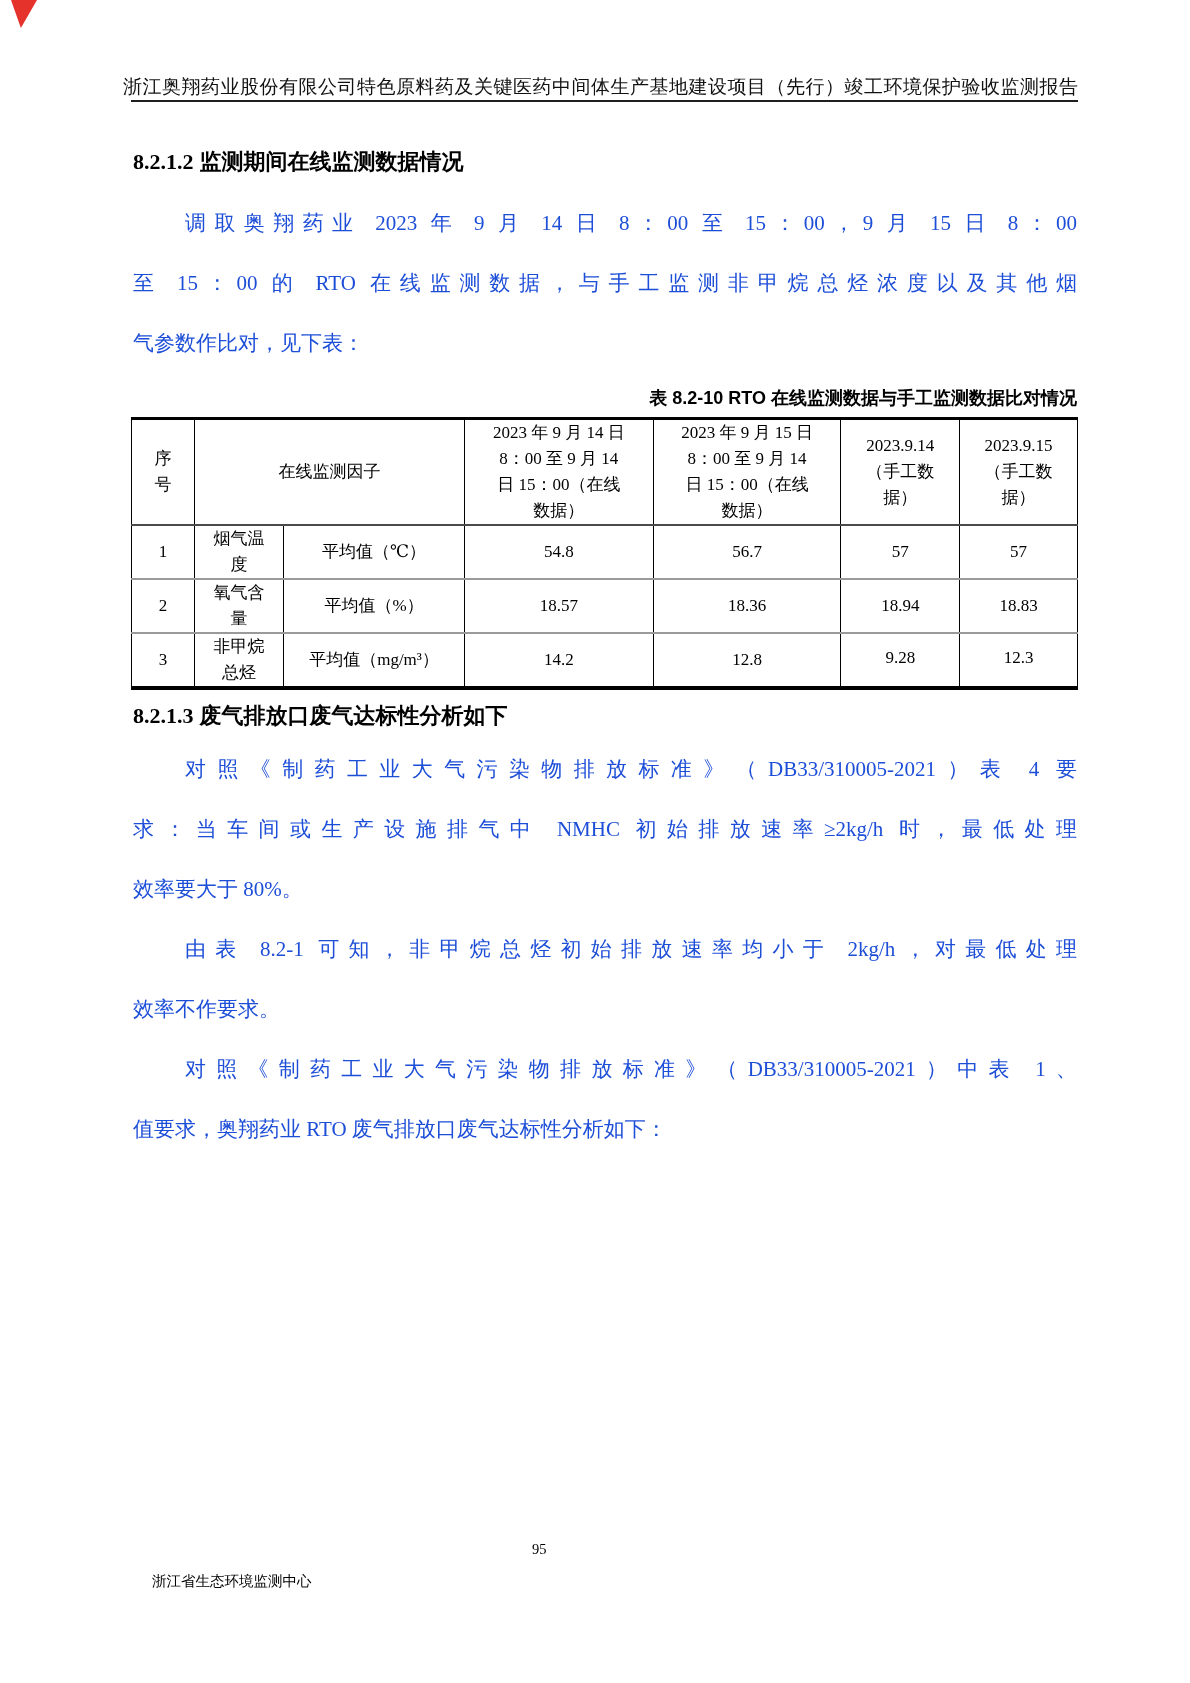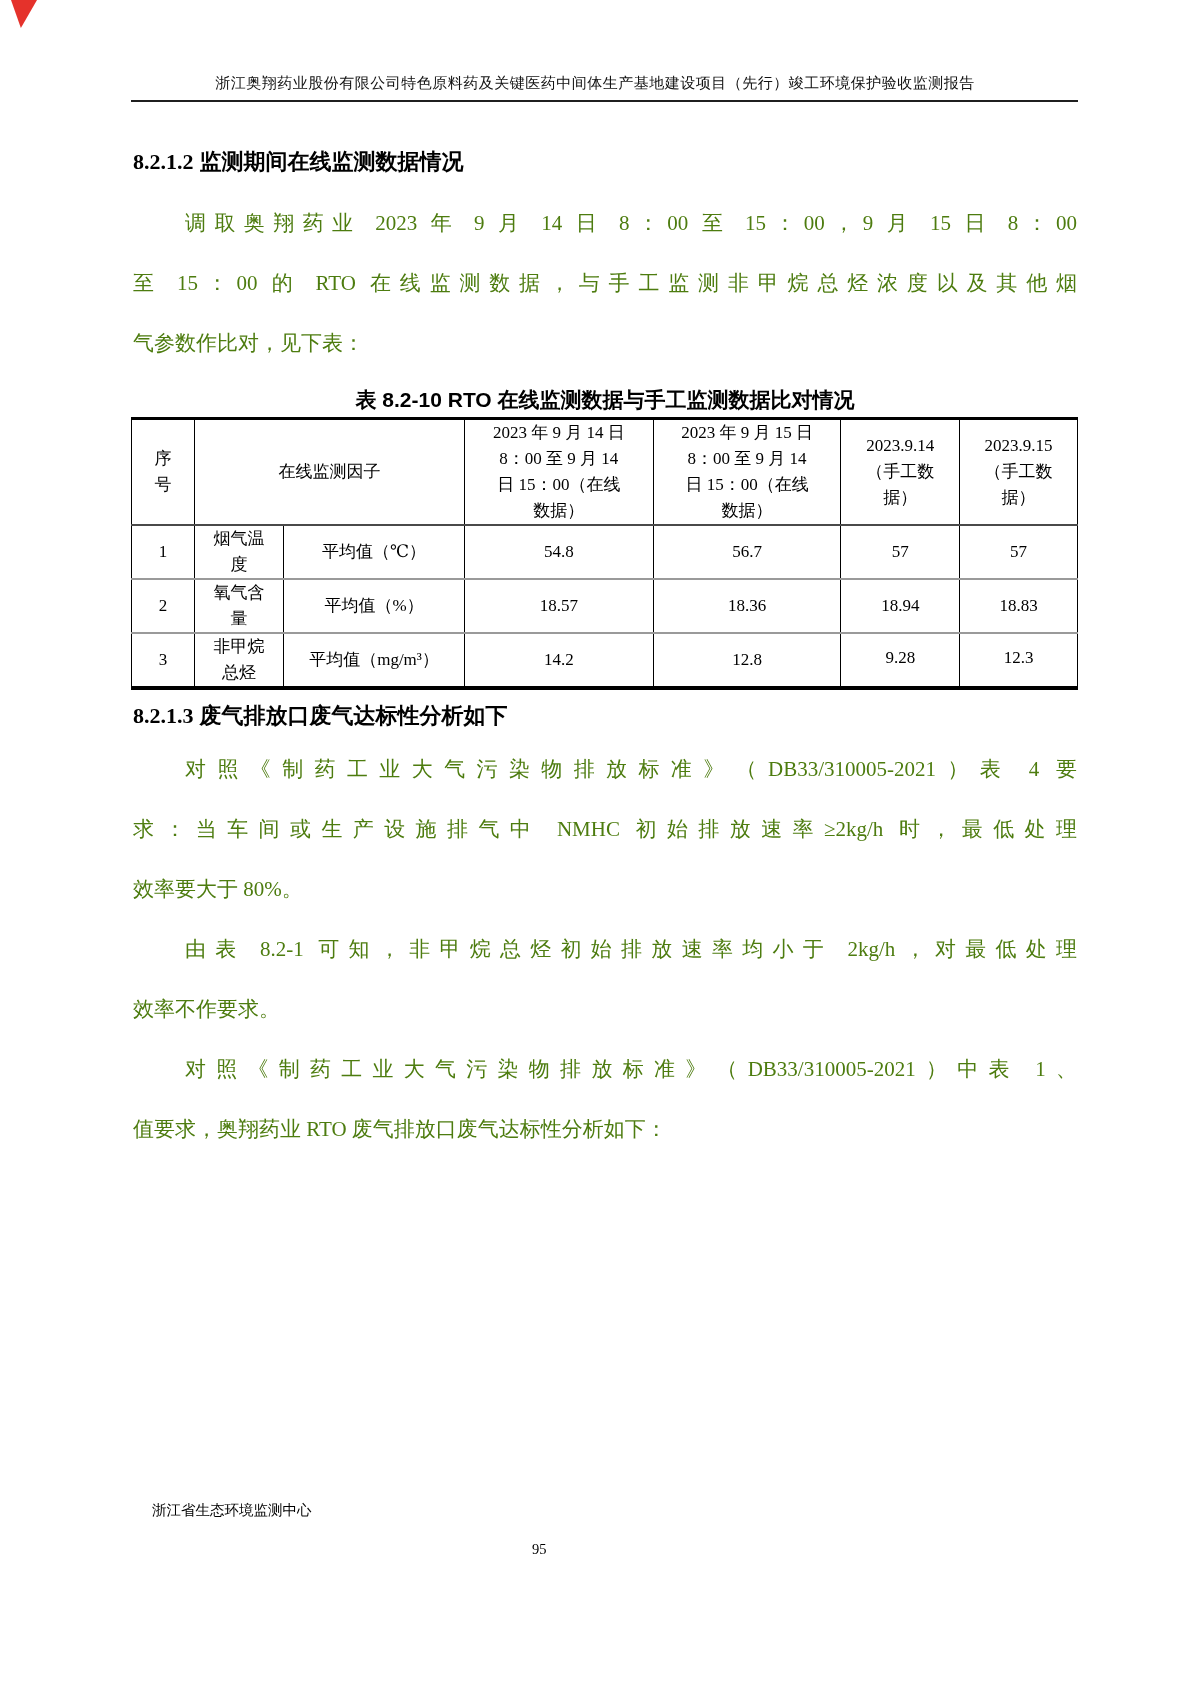--- a/index.html
+++ b/index.html
@@ -15,21 +15,21 @@
 
   
   .corner-mark {
     position:absolute; left:11px; top:0; width:26px; height:28px;
     clip-path:polygon(0 0, 100% 0, 38% 100%);
   }
 
   
   .doc-header {
     position:absolute; top:74px; left:123px; width:944px;
-    text-align:center; font-size:15px; letter-spacing:0.5px;
+    text-align:center; font-size:19px; letter-spacing:0.5px;
     white-space:nowrap; color:#111;
   }
   .header-rule {
     position:absolute; top:100px; left:131px; width:947px;
     border-top:2px solid #1f1f1f;
   }
 
   
   .heading {
     position:absolute; left:133px;
@@ -39,29 +39,29 @@
   .heading .h-num { font-family:"Liberation Serif","DejaVu Serif",serif; font-weight:bold; }
   .h1-pos { top:147px;text-align:center; }
   .h2-pos { top:701px; }
 
   
   .para { position:absolute; left:133px; width:944px; }
   .p1-pos { top:193px; }
   .p2-pos { top:739px; }
   .body-line {
     height:60px; line-height:60px; font-size:21px;
-    text-align:justify; text-align-last:justify; color:#4d7c0f;
+    text-align:justify; text-align-last:justify; color:#1d4ed8;
   }
   .body-line.end { text-align:left; text-align-last:left; }
   .body-line.indent { padding-left:52px; }
 
   
   .caption {
     position:absolute; top:386px; left:133px; width:944px;
-    text-align:center; font-weight:bold; font-size:21px;
+    text-align:right; font-weight:bold; font-size:18px;
     font-family:"Liberation Sans","DejaVu Sans",sans-serif; white-space:nowrap;
   }
 
   
   table.cmp-table {
     position:absolute; top:417px; left:131px; width:947px;
     border-collapse:collapse; table-layout:fixed;
     border-top:3px solid #000; border-bottom:4px solid #000;
     font-size:17px;
   }
@@ -73,21 +73,21 @@
   }
   .cmp-table tr.hdr { height:104px; }
   .cmp-table tr.hdr th { border-bottom:2px solid #4a4a4a; }
   .cmp-table tr.data { height:53px; }
   .cmp-table tr.data td { border-bottom:2px solid #9a9a9a; }
   .cmp-table tr.data:last-child td { border-bottom:none; }
   .cmp-table td.raise { vertical-align:top; padding-top:12px; line-height:24px; }
 
   
   .footer-org {
-    position:absolute; top:1501px; left:152px;
+    position:absolute; top:1572px; left:152px;
     font-size:14.5px; white-space:nowrap;
   }
   .footer-page {
     position:absolute; top:1541px; left:532px;
     font-size:14.5px;
   }
 </style>
 </head>
 <body>
 

